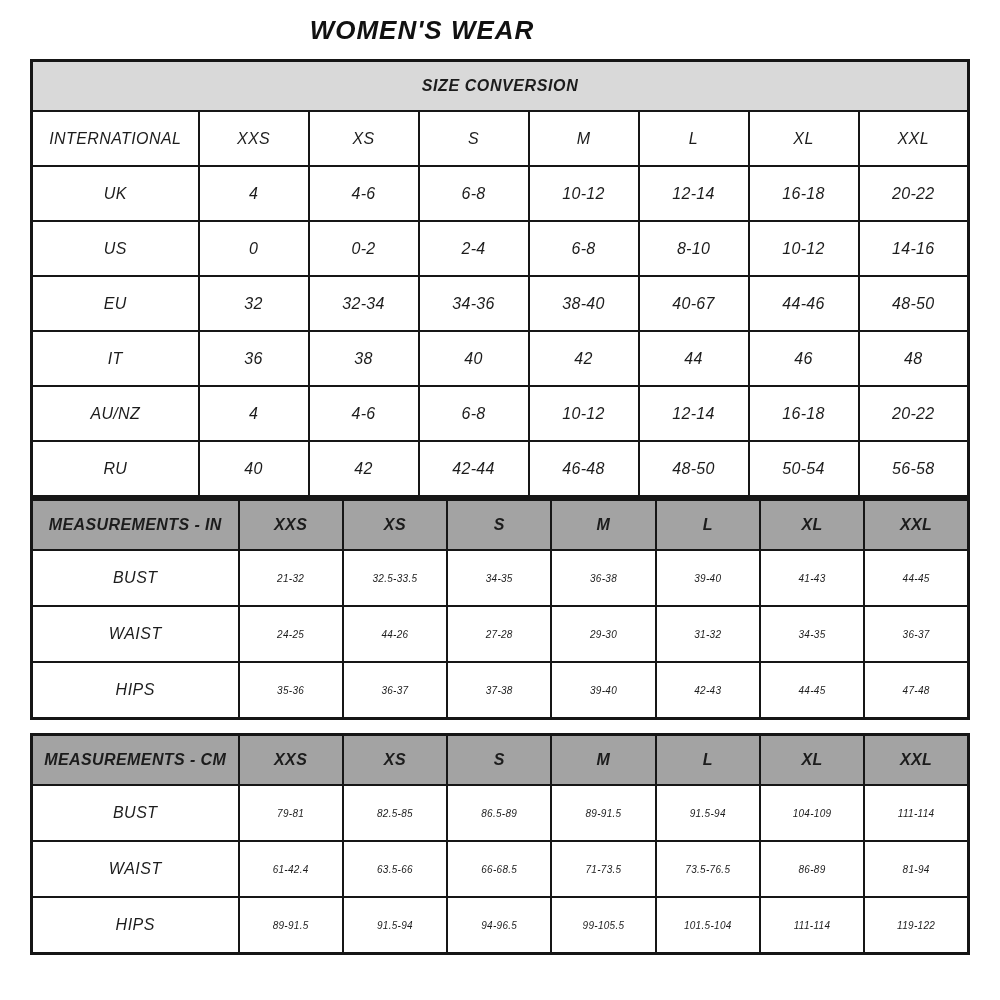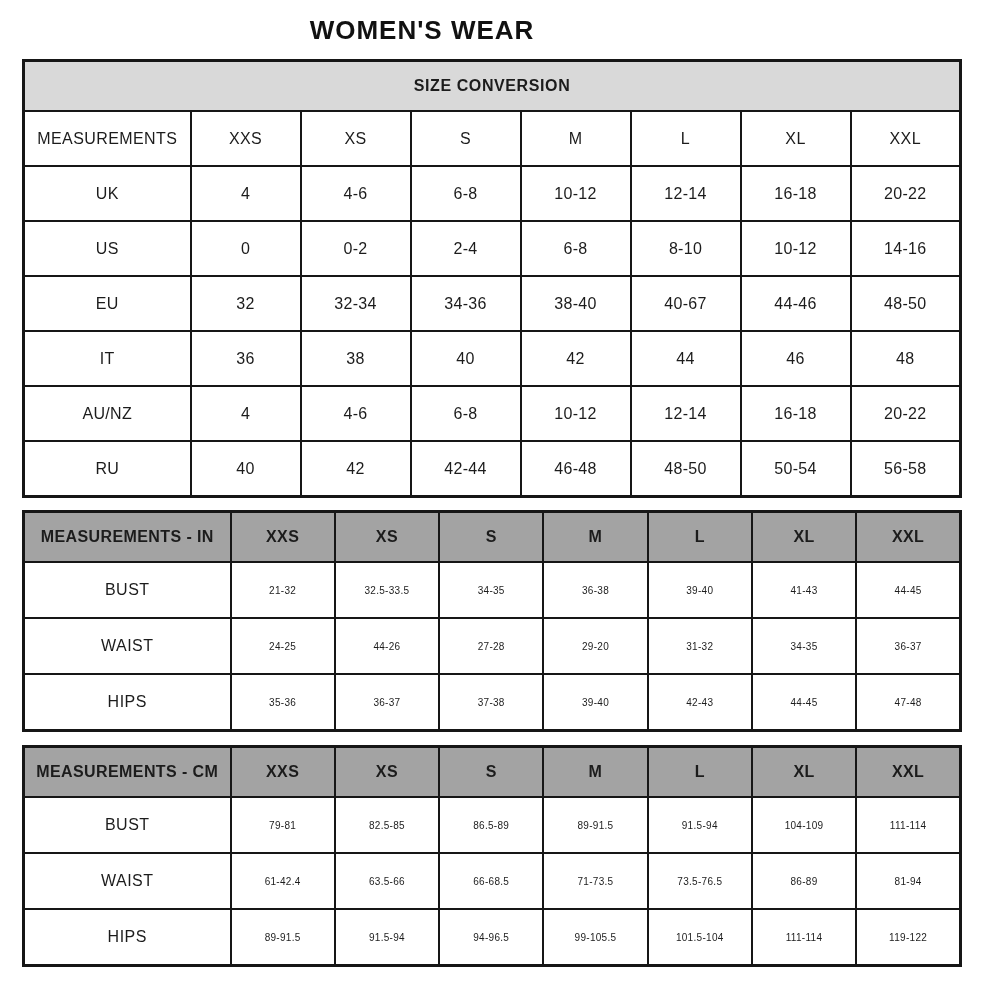--- a/index.html
+++ b/index.html
@@ -7,21 +7,22 @@
     padding: 0;
     background: #ffffff;
     width: 1000px;
     font-family: "Liberation Sans", sans-serif;
     color: #1c1c1c;
   }
   .page {
     width: 844px;
     height: 1000px;
     box-sizing: border-box;
-    padding: 0 22px;
+    padding: 0 30px;
+    font-style: italic;
   }
   .page-title {
     text-align: center;
     font-size: 26px;
     font-weight: bold;
     letter-spacing: 1px;
     margin: 0;
     padding: 15px 0 13px 0;
     color: #111111;
   }
@@ -33,21 +34,21 @@
   }
   td, th {
     border: 2px solid #161616;
     text-align: center;
     vertical-align: middle;
     padding: 0 2px;
     overflow: hidden;
     white-space: nowrap;
   }
   
-  .size-table { margin-bottom: 12px; }
+  .size-table { }
   .size-table .caption-row th {
     height: 48px;
     background: #d9d9d9;
     font-size: 16px;
     font-weight: bold;
     letter-spacing: 0.6px;
   }
   .size-table .head-row td {
     height: 53px;
     font-size: 16px;
@@ -99,21 +100,21 @@
         <col>
         <col>
         <col>
         <col>
       </colgroup>
     <tbody>
       <tr class="caption-row">
         <th colspan="8">SIZE CONVERSION</th>
       </tr>
       <tr class="head-row">
-        <td>MEASUREMENTS</td>
+        <td>INTERNATIONAL</td>
         <td>XXS</td>
         <td>XS</td>
         <td>S</td>
         <td>M</td>
         <td>L</td>
         <td>XL</td>
         <td>XXL</td>
       </tr>
       <tr class="data-row">
         <td class="row-label">UK</td>
@@ -208,21 +209,21 @@
         <td>36-38</td>
         <td>39-40</td>
         <td>41-43</td>
         <td>44-45</td>
       </tr>
       <tr class="data-row">
         <td class="row-label">WAIST</td>
         <td>24-25</td>
         <td>44-26</td>
         <td>27-28</td>
-        <td>29-20</td>
+        <td>29-30</td>
         <td>31-32</td>
         <td>34-35</td>
         <td>36-37</td>
       </tr>
       <tr class="data-row">
         <td class="row-label">HIPS</td>
         <td>35-36</td>
         <td>36-37</td>
         <td>37-38</td>
         <td>39-40</td>

